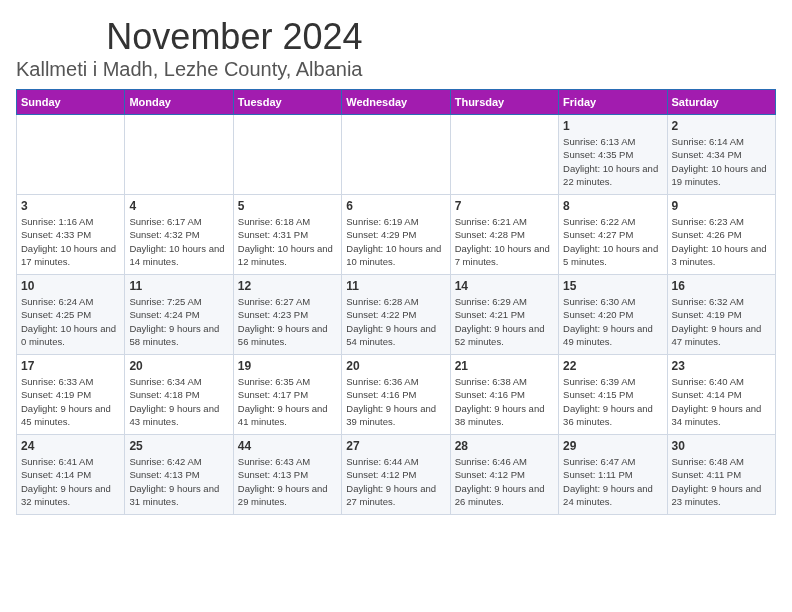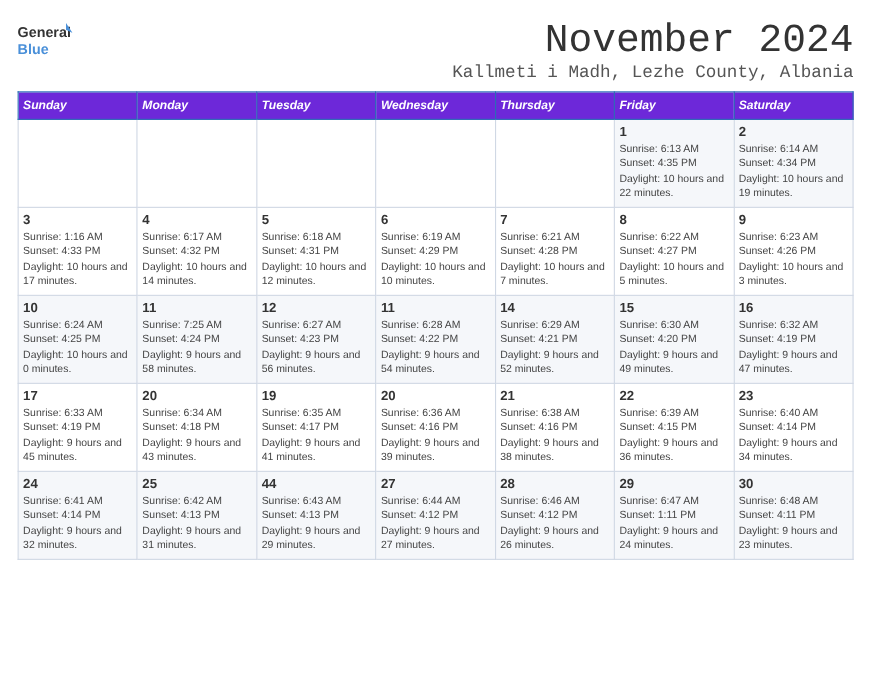--- a/index.html
+++ b/index.html
@@ -16,40 +16,38 @@
       justify-content: space-between;
       margin-bottom: 8px;
     }
     .logo {
       display: flex;
       align-items: center;
       gap: 4px;
     }
     .title-area {
       text-align: right;
-      font-family: Liberation Mono, monospace;
     }
     .month-title {
       font-size: 36px;
       font-weight: normal;
       color: #333;
     }
     .location-title {
-      font-size: 16px;
+      font-size: 20px;
       color: #555;
     }
     table {
       width: 100%;
       border-collapse: collapse;
       font-size: 10px;
     }
     thead tr {
-      background-color: #6d28d9;
+      background-color: #a21caf;
       color: #fff;
-      font-style: italic;
     }
     thead th {
       padding: 6px 4px;
       text-align: left;
       font-size: 11px;
       font-weight: bold;
       border: 1px solid #2a6db5;
     }
     tbody tr {
       background: #fff;
@@ -77,27 +75,20 @@
       line-height: 1.4;
     }
     .empty-cell {
       background: #fff;
     }
   </style>
 </head>
 <body>
 
 <div class="header-area">
-  <div class="logo">
-  <svg width="50" height="44" viewBox="0 0 50 44">
-    <text x="0" y="18" font-size="13" font-weight="bold" fill="#333" font-family="Arial">General</text>
-    <text x="0" y="33" font-size="13" font-weight="bold" fill="#4a90d9" font-family="Arial">Blue</text>
-    <polygon points="44,5 50,14 44,11" fill="#4a90d9"></polygon>
-  </svg>
-</div>
   <div class="title-area">
     <div class="month-title">November 2024</div>
     <div class="location-title">Kallmeti i Madh, Lezhe County, Albania</div>
   </div>
 </div>
 
 <table>
   <thead>
     <tr>
     <th>Sunday</th>

